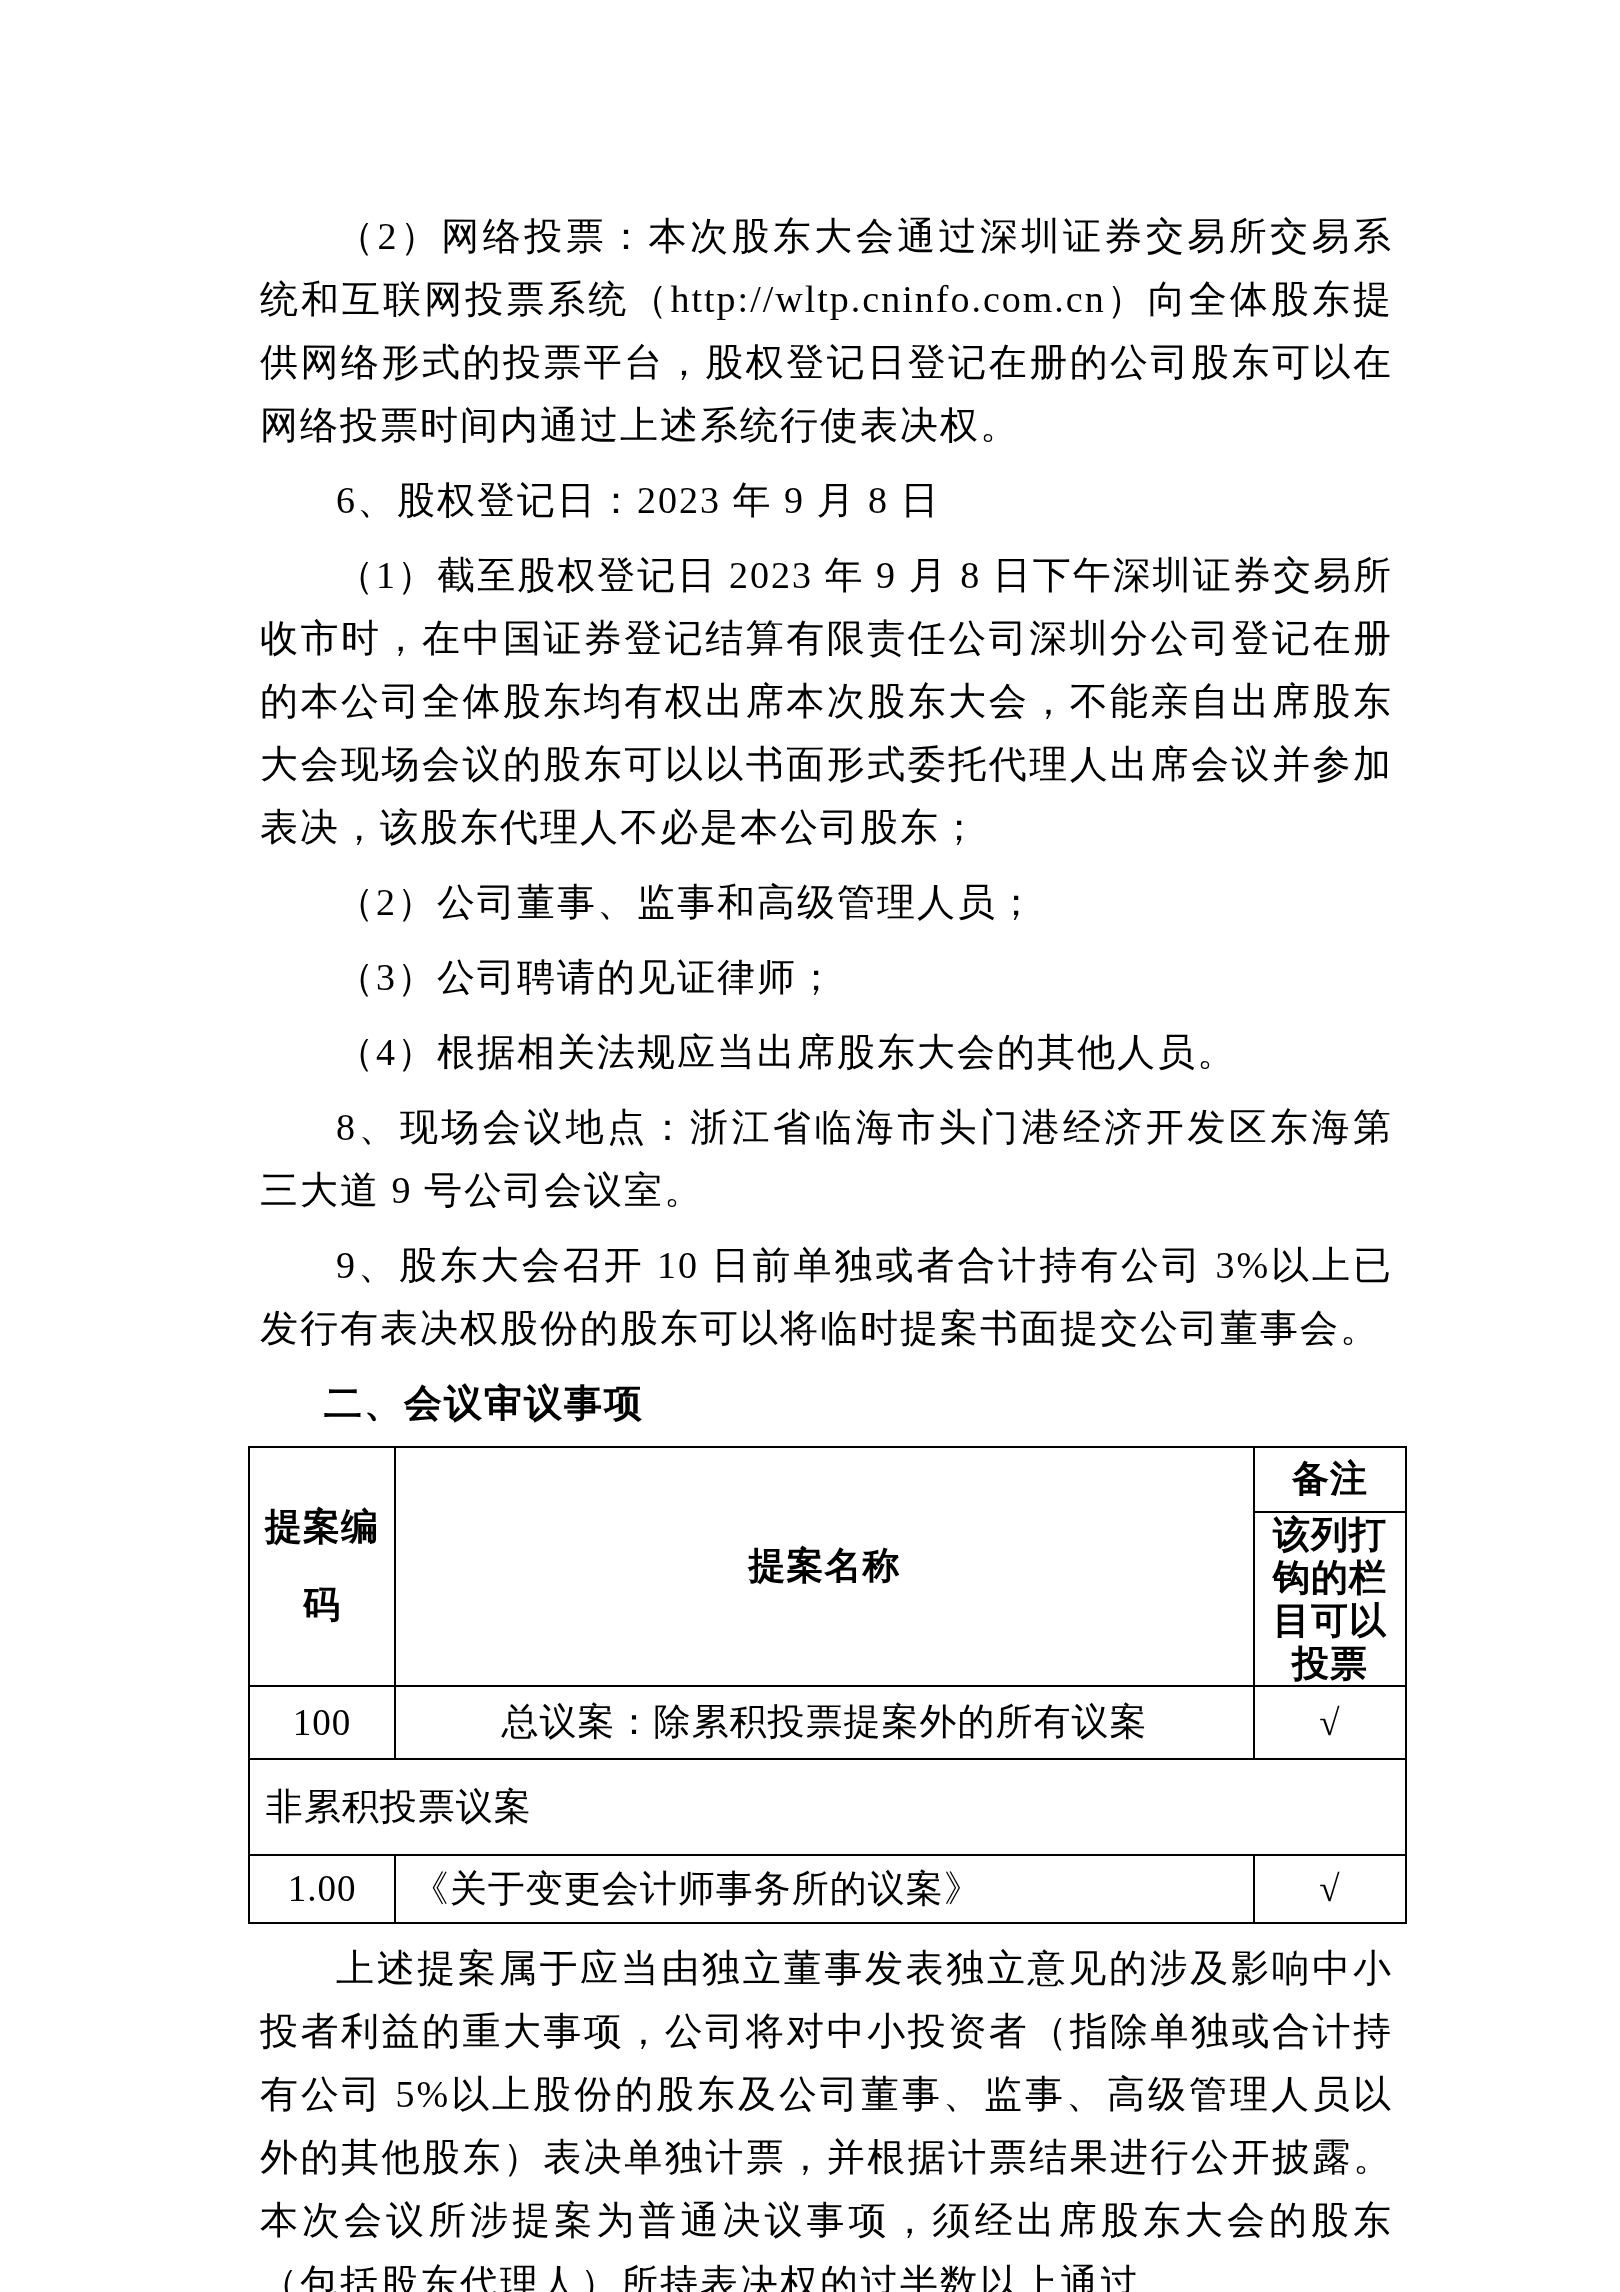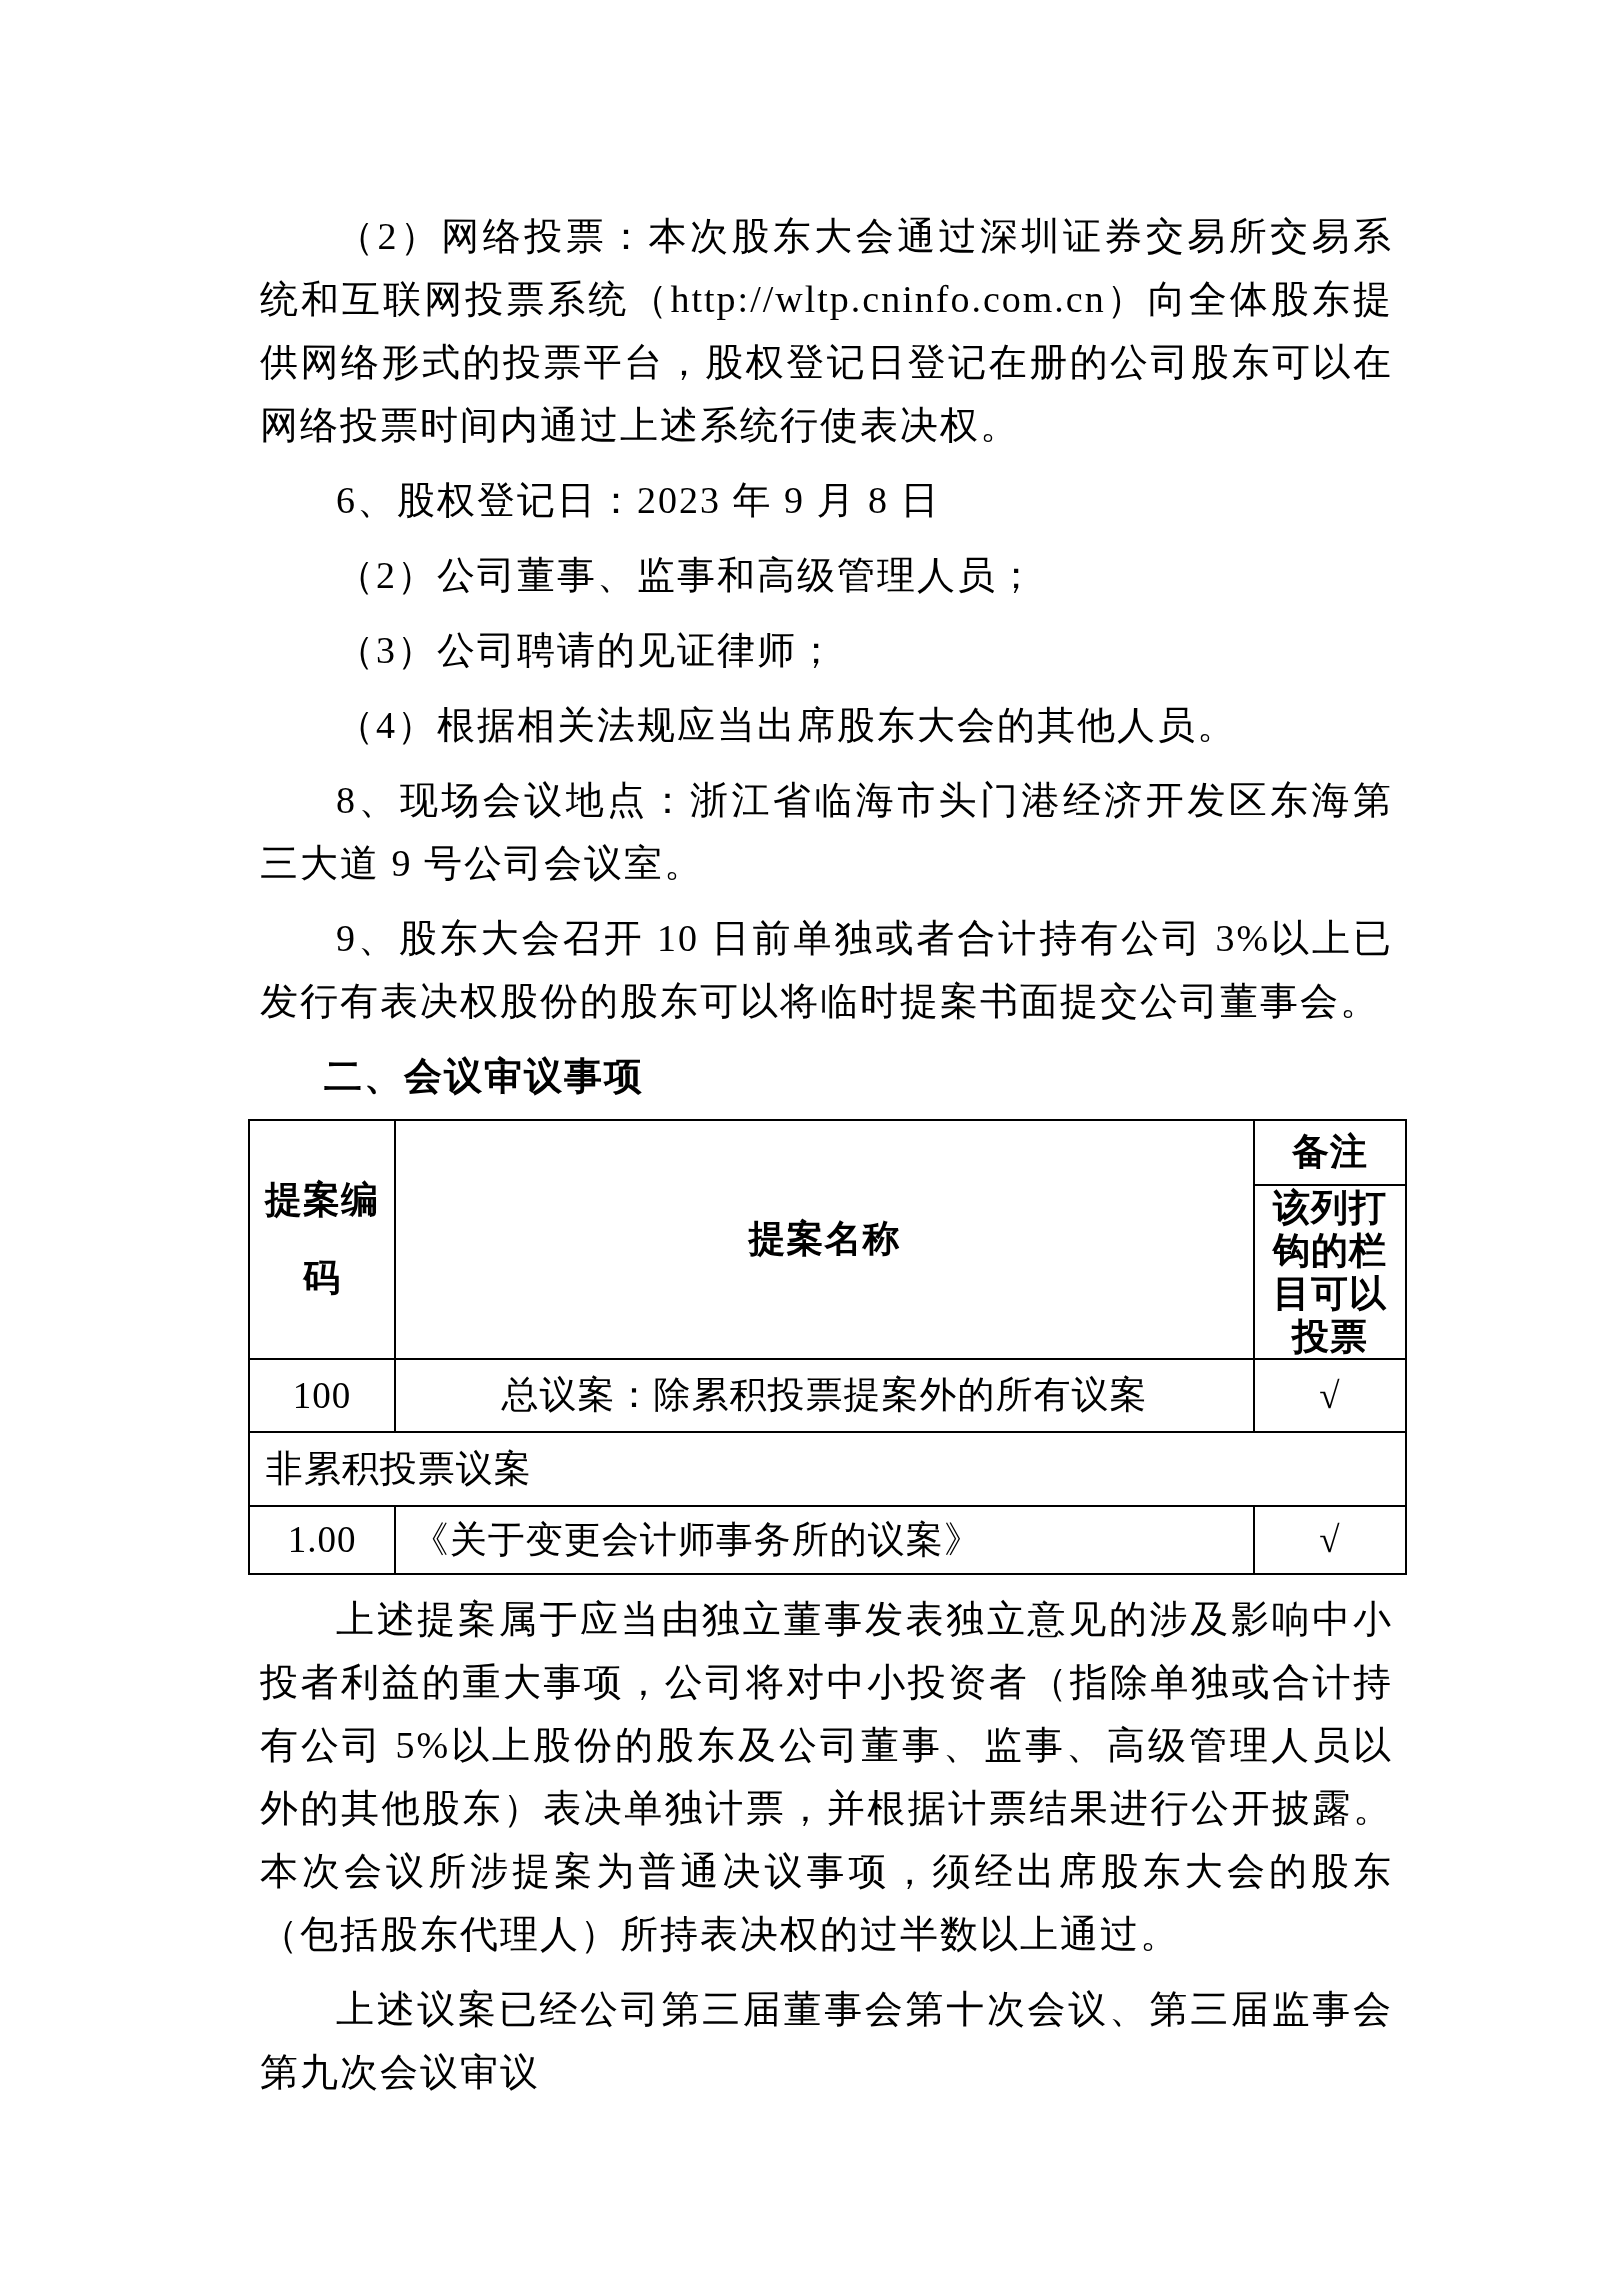--- a/index.html
+++ b/index.html
@@ -57,21 +57,21 @@
     font-size: 37px;
     letter-spacing: 1px;
     font-weight: 400;
     overflow: hidden;
   }
   .proposal-table { border: 2.9px solid #000000; }
   .proposal-table th { font-weight: 700; }
   .row-head      { height: 65px; }
   .row-subhead   { height: 129px; }
   .row-item      { height: 73px; margin-top: 8px; }
-  .row-section   { height: 74px; }
+  .row-section   { height: 96px; }
   .row-item2     { height: 68px; font-family: Liberation Serif, serif; }
   .th-code  { line-height: 78px; }
   .th-name  { }
   .th-remark { }
   .th-remark-sub {
     border-top-width: 2px !important;
     font-size: 36px;
     line-height: 43px;
     letter-spacing: 0;
   }
@@ -83,20 +83,21 @@
   .closing { margin-top: 13.7px; }
 </style>
 </head>
 <body>
 
 <div class="page">
   <div class="content">
 
     <p class="para">（2）网络投票：本次股东大会通过深圳证券交易所交易系统和互联网投票系统（http://wltp.cninfo.com.cn）向全体股东提供网络形式的投票平台，股权登记日登记在册的公司股东可以在网络投票时间内通过上述系统行使表决权。</p>
     <p class="para">6、股权登记日：2023 年 9 月 8 日</p>
+    <p class="para">（1）截至股权登记日 2023 年 9 月 8 日下午深圳证券交易所收市时，在中国证券登记结算有限责任公司深圳分公司登记在册的本公司全体股东均有权出席本次股东大会，不能亲自出席股东大会现场会议的股东可以以书面形式委托代理人出席会议并参加表决，该股东代理人不必是本公司股东；</p>
     <p class="para">（2）公司董事、监事和高级管理人员；</p>
     <p class="para">（3）公司聘请的见证律师；</p>
     <p class="para">（4）根据相关法规应当出席股东大会的其他人员。</p>
     <p class="para">8、现场会议地点：浙江省临海市头门港经济开发区东海第三大道 9 号公司会议室。</p>
     <p class="para">9、股东大会召开 10 日前单独或者合计持有公司 3%以上已发行有表决权股份的股东可以将临时提案书面提交公司董事会。</p>
 
     <p class="heading">二、会议审议事项</p>
 
     <table class="proposal-table">
       <colgroup>

